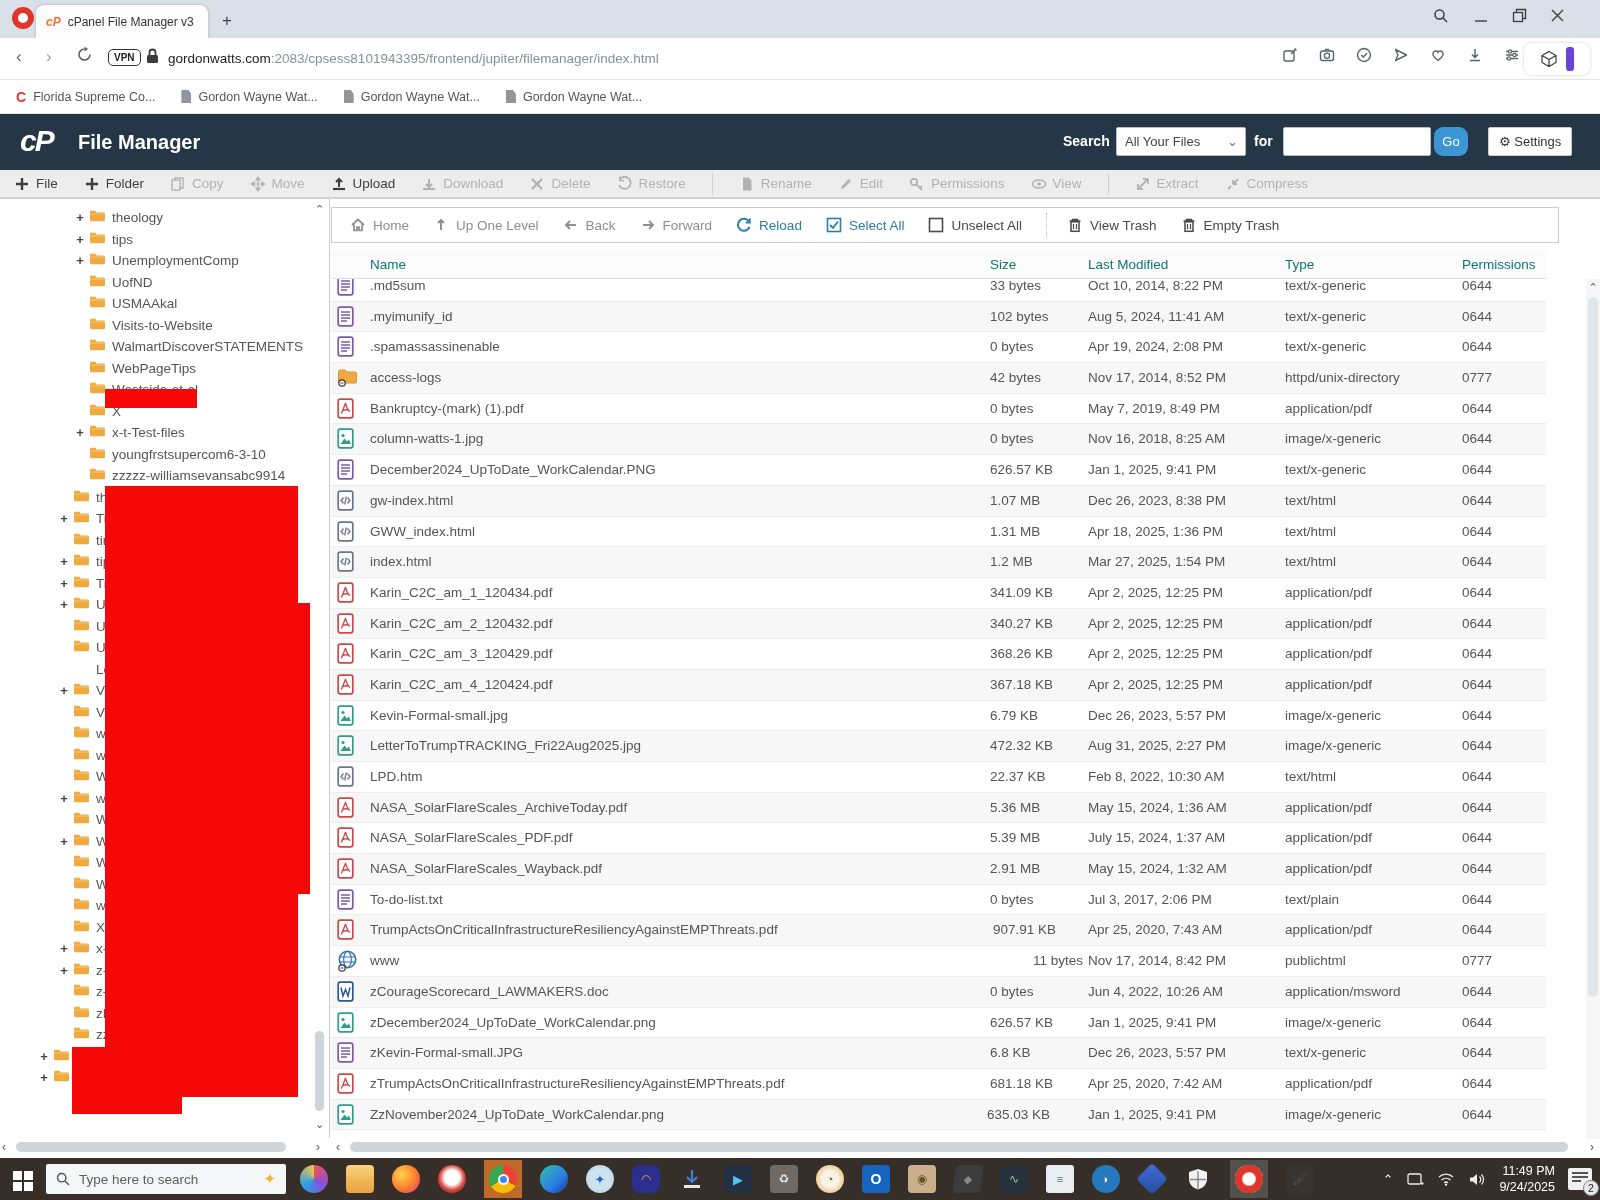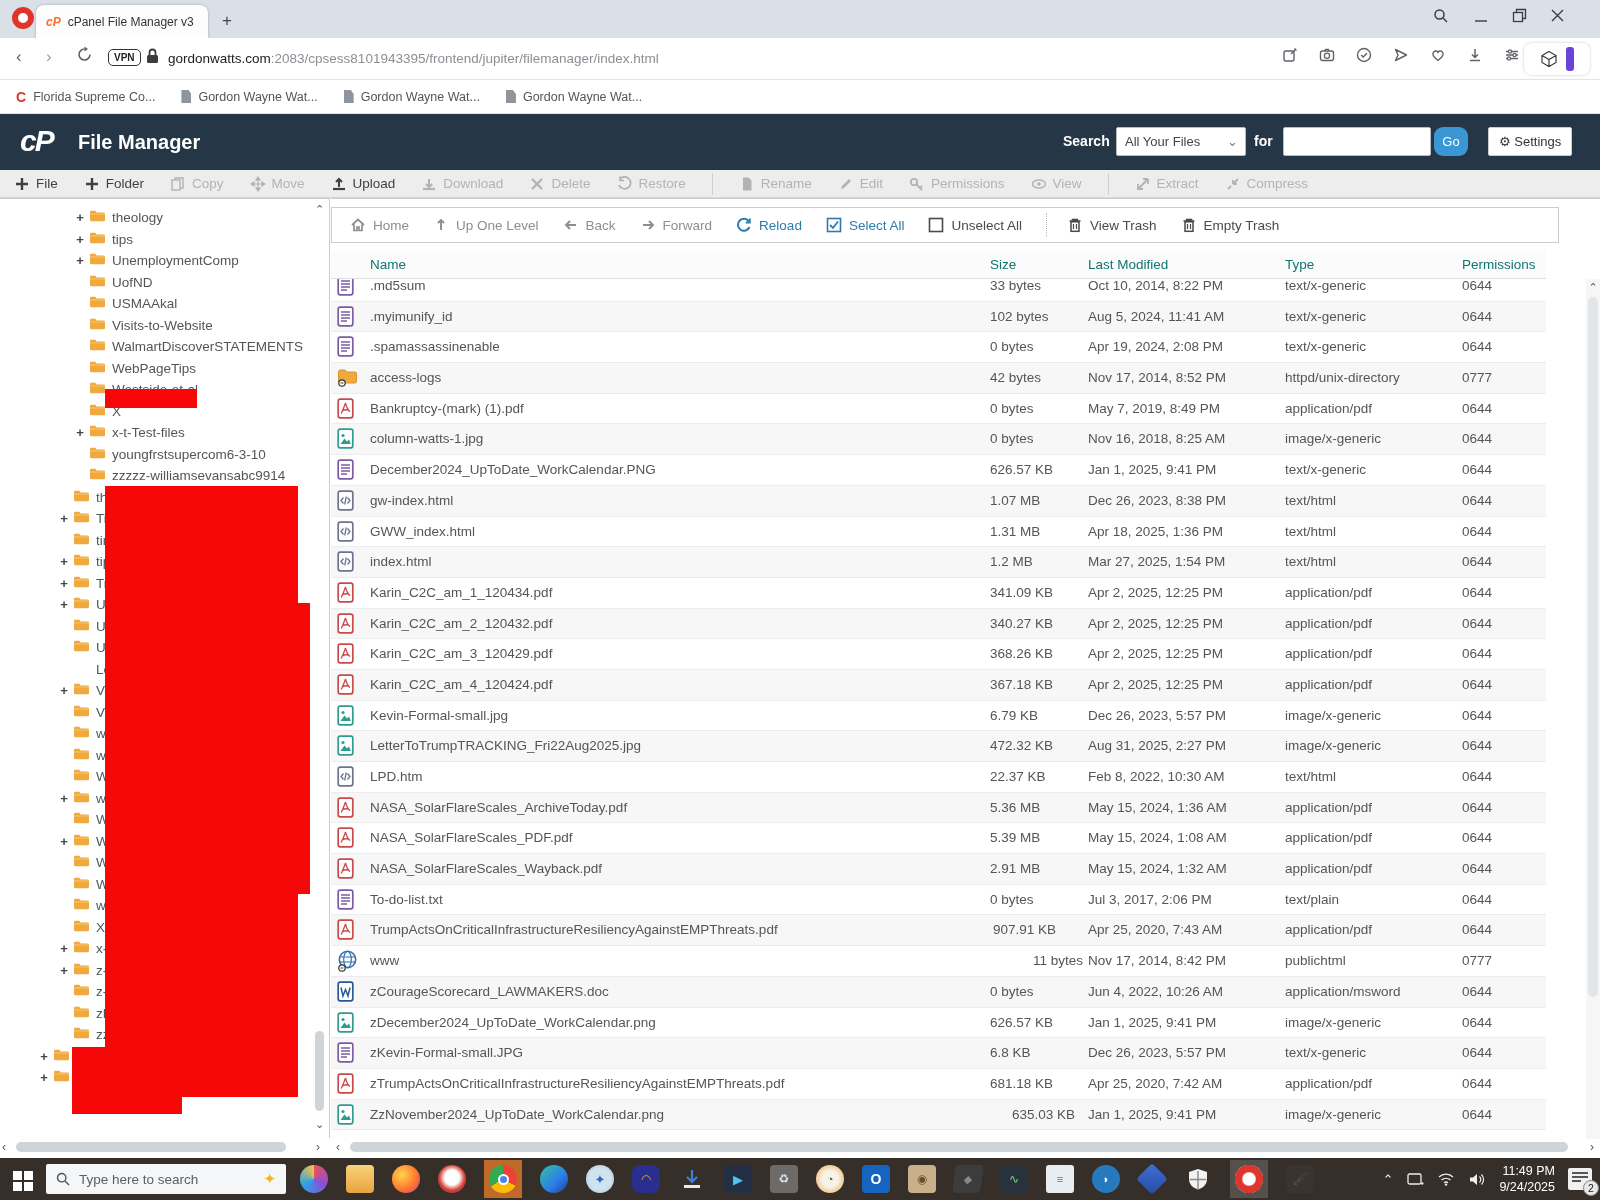--- a/index.html
+++ b/index.html
@@ -982,21 +982,21 @@
             <span class="cell" style="left:954px;">application/pdf</span>
             <span class="cell" style="left:1131px;">0644</span>
           </div>
           <div class="frow">
             <span class="icon"><svg width="17" height="21" viewBox="0 0 17 21">
                 <rect x="1.2" y="1.2" width="14.6" height="18.6" rx="2" fill="#fff" stroke="#c94a4a" stroke-width="1.7"></rect>
                 <path d="M8.5 5 C6 12 5 14 4.2 15.5 M8.5 5 C9.5 9 11.5 12.5 13 13.5 M5 13 C8 11.5 11 11 13 13.5" fill="none" stroke="#c94a4a" stroke-width="1.3"></path>
               </svg></span>
             <span class="cell" style="left:39px;">NASA_SolarFlareScales_PDF.pdf</span>
             <span class="cell" style="left:659px;">5.39 MB</span>
-            <span class="cell" style="left:757px;">May 15, 2024, 1:08 AM</span>
+            <span class="cell" style="left:757px;">July 15, 2024, 1:37 AM</span>
             <span class="cell" style="left:954px;">application/pdf</span>
             <span class="cell" style="left:1131px;">0644</span>
           </div>
           <div class="frow alt">
             <span class="icon"><svg width="17" height="21" viewBox="0 0 17 21">
                 <rect x="1.2" y="1.2" width="14.6" height="18.6" rx="2" fill="#fff" stroke="#c94a4a" stroke-width="1.7"></rect>
                 <path d="M8.5 5 C6 12 5 14 4.2 15.5 M8.5 5 C9.5 9 11.5 12.5 13 13.5 M5 13 C8 11.5 11 11 13 13.5" fill="none" stroke="#c94a4a" stroke-width="1.3"></path>
               </svg></span>
             <span class="cell" style="left:39px;">NASA_SolarFlareScales_Wayback.pdf</span>
             <span class="cell" style="left:659px;">2.91 MB</span>
@@ -1085,21 +1085,21 @@
             <span class="cell" style="left:954px;">application/pdf</span>
             <span class="cell" style="left:1131px;">0644</span>
           </div>
           <div class="frow alt">
             <span class="icon"><svg width="17" height="21" viewBox="0 0 17 21">
                 <rect x="1.2" y="1.2" width="14.6" height="18.6" rx="2" fill="#fff" stroke="#2f9c8f" stroke-width="1.7"></rect>
                 <circle cx="6" cy="7.5" r="1.6" fill="#2f9c8f"></circle>
                 <path d="M3.5 16 L7.5 10.5 L10 13.5 L12 11.5 L13.8 16 Z" fill="#2f9c8f"></path>
               </svg></span>
             <span class="cell" style="left:39px;">ZzNovember2024_UpToDate_WorkCalendar.png</span>
-            <span class="cell" style="left:681px;">635.03 KB</span>
+            <span class="cell" style="left:656px;">635.03 KB</span>
             <span class="cell" style="left:757px;">Jan 1, 2025, 9:41 PM</span>
             <span class="cell" style="left:954px;">image/x-generic</span>
             <span class="cell" style="left:1131px;">0644</span>
           </div>
         </div>
       </div>
     <div class="mvscroll">
       <div class="arr" style="position:absolute;top:2px;left:0;width:14px;text-align:center;color:#555;font-size:11px;">⌃</div>
       <div style="position:absolute;left:2px;top:18px;width:10px;height:700px;background:#e3e6e9;border-radius:5px;"></div>
     </div>

